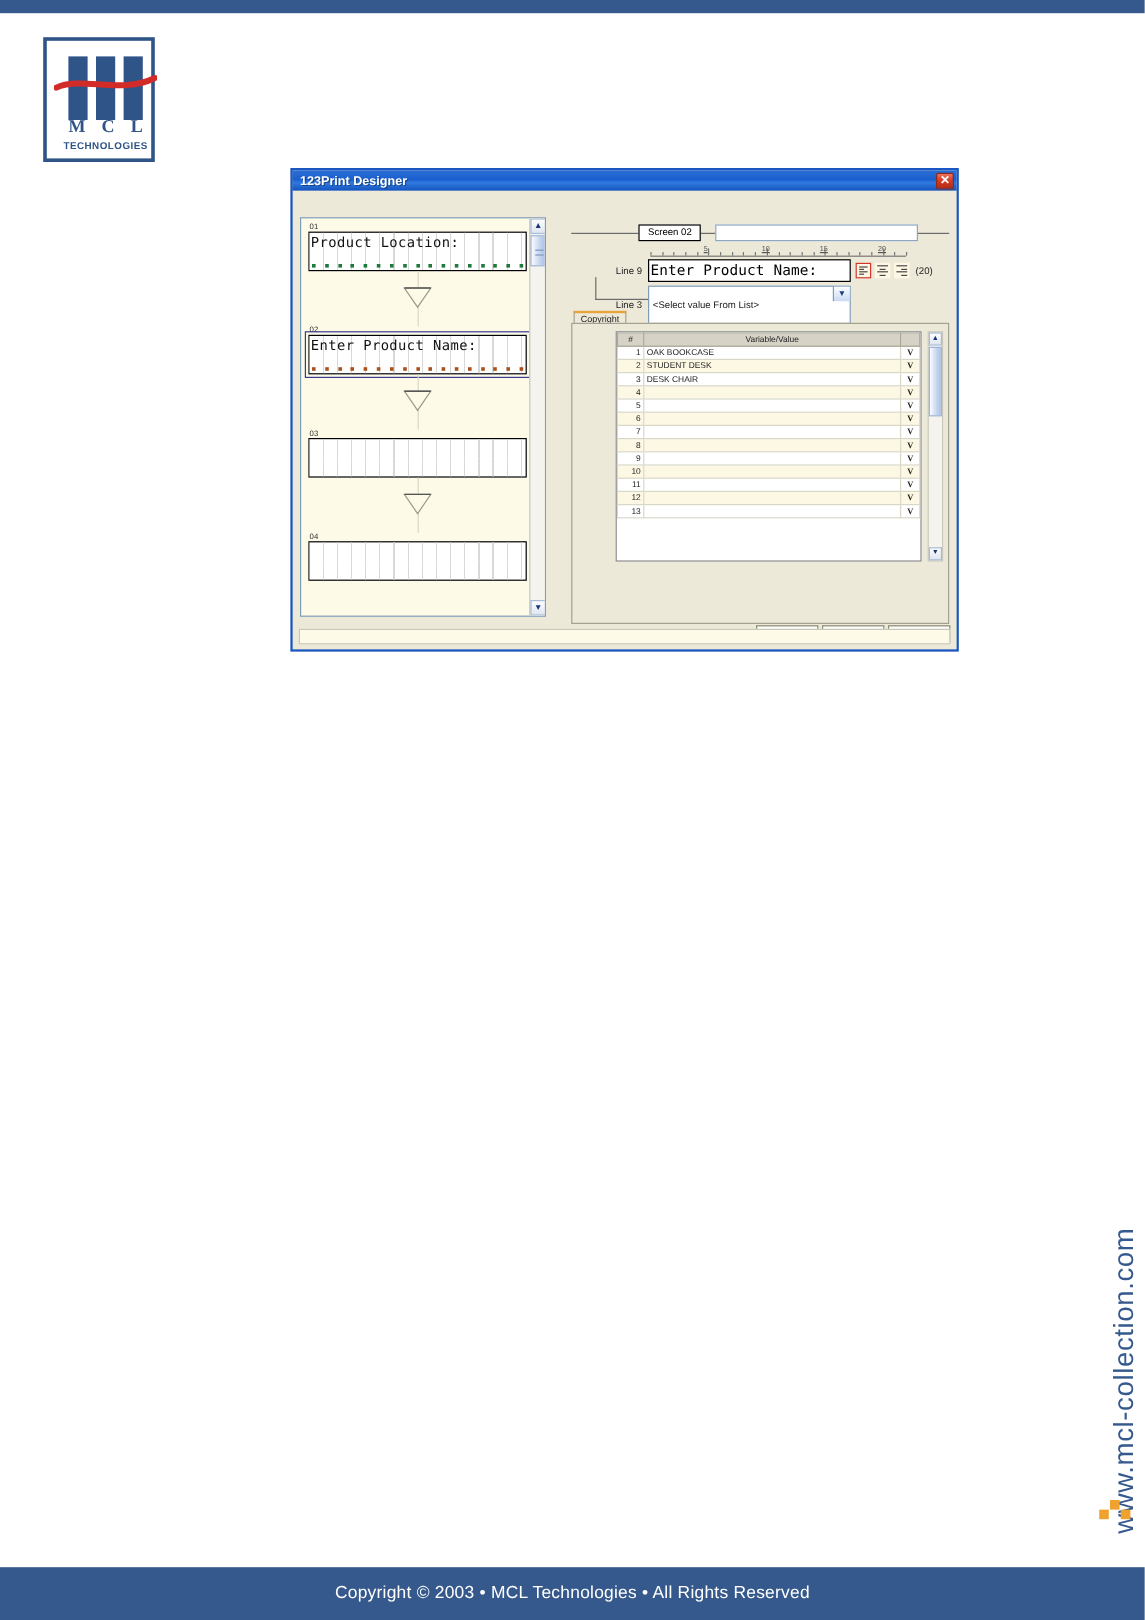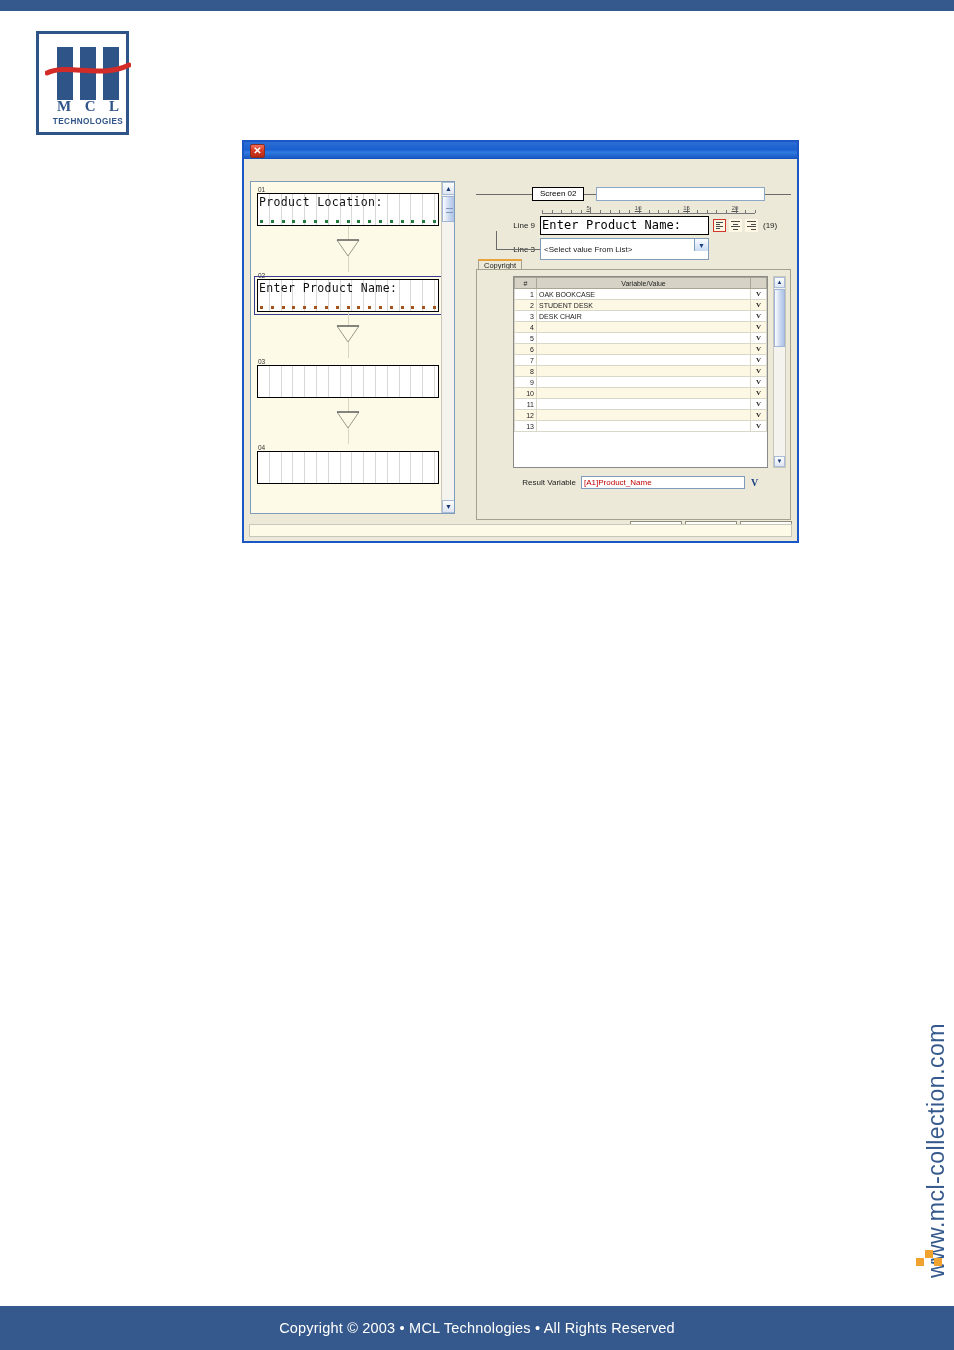--- a/index.html
+++ b/index.html
@@ -218,21 +218,21 @@
   .abtn.c s:nth-child(3){ width:100%; }
   .abtn.c s:nth-child(4){ width:60%; }
   .abtn.r s{ margin-left:auto; }
   .abtn.r s:nth-child(1){ width:100%; }
   .abtn.r s:nth-child(2){ width:60%; }
   .abtn.r s:nth-child(3){ width:100%; }
   .abtn.r s:nth-child(4){ width:60%; }
   .cnt { margin-left:5px; font-size:8px; color:#222; }
 
   .line2-field {
-    width:169px; height:22px; border:1px solid #7f9db9; background:#fff;
+    width:169px; height:32px; border:1px solid #7f9db9; background:#fff;
     display:flex; align-items:center; font-size:8px; color:#222;
     padding-left:3px; position:relative;
   }
   .line2-field .dd {
     position:absolute; right:0; top:0; width:14px; height:12px;
     background:linear-gradient(180deg,#fbfdff,#c9daf4);
     border-left:1px solid #7f9db9;
     display:flex; align-items:center; justify-content:center;
     font-size:7px; color:#1b3f86; cursor:pointer;
   }
@@ -330,20 +330,21 @@
       <span>C</span>
       <span>L</span>
     </div>
     <div class="logo-tech">TECHNOLOGIES</div>
   </div>
 </div>
 
 <div class="dialog">
 
   <div class="titlebar">
+    <div class="t">123Print Designer</div>
     <div class="closebtn">✕</div>
   </div>
 
   <div class="dlg-body">
 
     <div class="leftpane">
       <div class="screen-wrap" id="flow-host">
           <div class="scr-label">01</div>
           <div class="scr-box">
             <div class="scr-row">
@@ -505,21 +506,21 @@
               <s></s>
               <s></s>
             </div>
           <div class="abtn r">
               <s></s>
               <s></s>
               <s></s>
               <s></s>
             </div>
         </div>
-        <div class="cnt">(19)</div>
+        <div class="cnt">(20)</div>
       </div>
 
       <div class="lrow" style="top:51px;">
         <div class="lbl">Line 3</div>
         <div class="line2-field">
           <span>&lt;Select value From List&gt;</span>
           <span class="dd">▼</span>
         </div>
       </div>
 
@@ -609,25 +610,20 @@
               </tbody>
           </table>
         </div>
 
         <div class="tblscroll">
           <div class="ar" style="width:11px;height:11px;background:linear-gradient(180deg,#fdfdfd,#dfe6f2);border:1px solid #a9bcd8;text-align:center;font-size:6px;color:#16387a;line-height:9px;">▲</div>
           <div style="position:absolute;left:0;top:12px;width:11px;height:58px;background:linear-gradient(90deg,#fbfcff,#c7d6ef 60%,#aec3e6);border:1px solid #9fb4d6;"></div>
           <div class="ar" style="position:absolute;bottom:0;left:0;width:11px;height:11px;background:linear-gradient(180deg,#fdfdfd,#dfe6f2);border:1px solid #a9bcd8;text-align:center;font-size:6px;color:#16387a;line-height:9px;">▼</div>
         </div>
 
-        <div class="resrow">
-          <div class="rl">Result Variable</div>
-          <div class="res-field">[A1]Product_Name</div>
-          <div class="res-v">V</div>
-        </div>
 
       </div>
     </div>
 
     <div class="btnrow">
       <div class="btn">OK</div>
       <div class="btn">Cancel &lt;Esc&gt;</div>
       <div class="btn">Help &lt;F1&gt;</div>
     </div>
 

